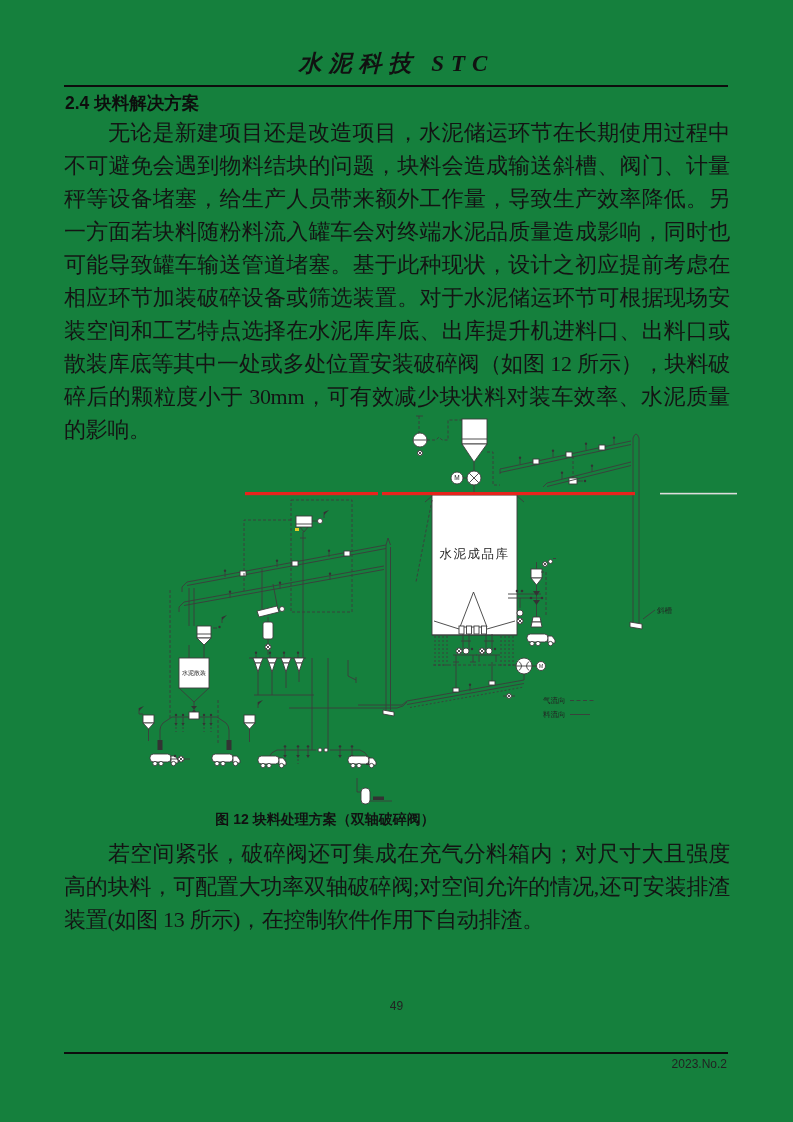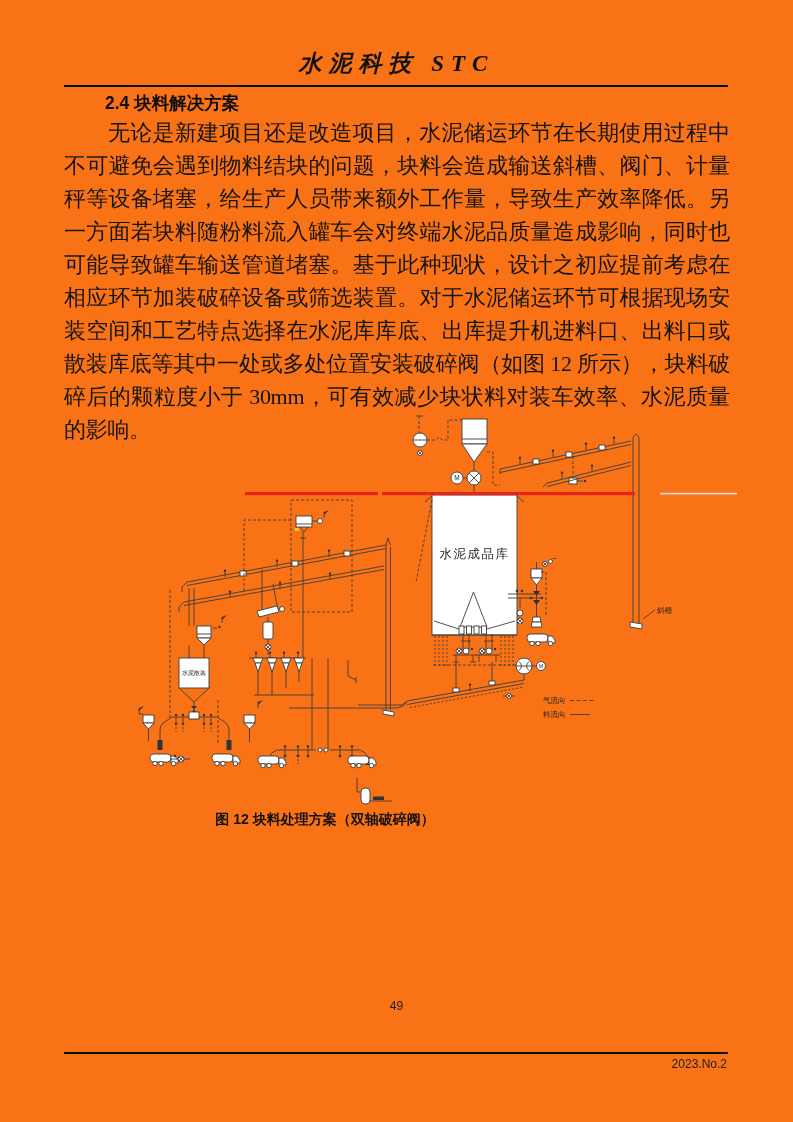--- a/index.html
+++ b/index.html
@@ -1,24 +1,24 @@
 <!DOCTYPE html>
 <html><head>
 <meta charset="utf-8">
 <style>
   html,body{margin:0;padding:0;background:#fff;}
-  #page{position:relative;width:793px;height:1122px;background:#f97316;overflow:hidden;
+  #page{position:relative;width:793px;height:1122px;background:#15803d;overflow:hidden;
         font-family:"Liberation Serif","DejaVu Serif",serif;color:#1a1a1a;}
   
   .journal-title{position:absolute;top:48px;left:0;width:793px;text-align:center;
         font-size:23px;font-weight:bold;font-style:italic;letter-spacing:7px;color:#111;}
   .header-rule{position:absolute;top:85px;left:64px;width:664px;height:2.4px;background:#0d0d0d;}
   
   .section-title{position:absolute;top:91px;left:65px;font-family:"Liberation Sans","DejaVu Sans",sans-serif;
-        font-size:17.5px;font-weight:bold;color:#0d0d0d;margin-left:40px;}
+        font-size:17.5px;font-weight:bold;color:#0d0d0d;}
   
   .body-par{position:absolute;left:64px;width:666px;font-size:22px;line-height:33px;
         letter-spacing:-0.3px;text-align:justify;text-indent:2em;color:#141414;}
   #par1{top:116px;}
   #par2{top:837px;}
   
   #figure-area{position:absolute;top:412px;left:0;width:793px;height:398px;}
   #figure-area svg{display:block;}
   .fig-caption{position:absolute;top:811px;left:0;width:650px;text-align:center;
         font-family:"Liberation Sans","DejaVu Sans",sans-serif;font-size:14px;font-weight:bold;color:#111;}
@@ -446,18 +446,19 @@
       <g>
         <rect x="245" y="80" width="133" height="3.2" fill="#e8231c" stroke="none"></rect>
         <rect x="382" y="80" width="253" height="3.2" fill="#e8231c" stroke="none"></rect>
         <rect x="660" y="80.8" width="77" height="1.6" fill="#dddddd" stroke="none"></rect>
       </g>
     </svg>
   </div>
 
   <div class="fig-caption">图 12  块料处理方案（双轴破碎阀）</div>
 
+  <div class="body-par" id="par2">若空间紧张，破碎阀还可集成在充气分料箱内；对尺寸大且强度高的块料，可配置大功率双轴破碎阀;对空间允许的情况,还可安装排渣装置(如图 13 所示)，在控制软件作用下自动排渣。</div>
 
   <div class="footer-rule"></div>
   <div class="footer-page">49</div>
   <div class="footer-issue">2023.No.2</div>
 
 </div>
 
 </body></html>

